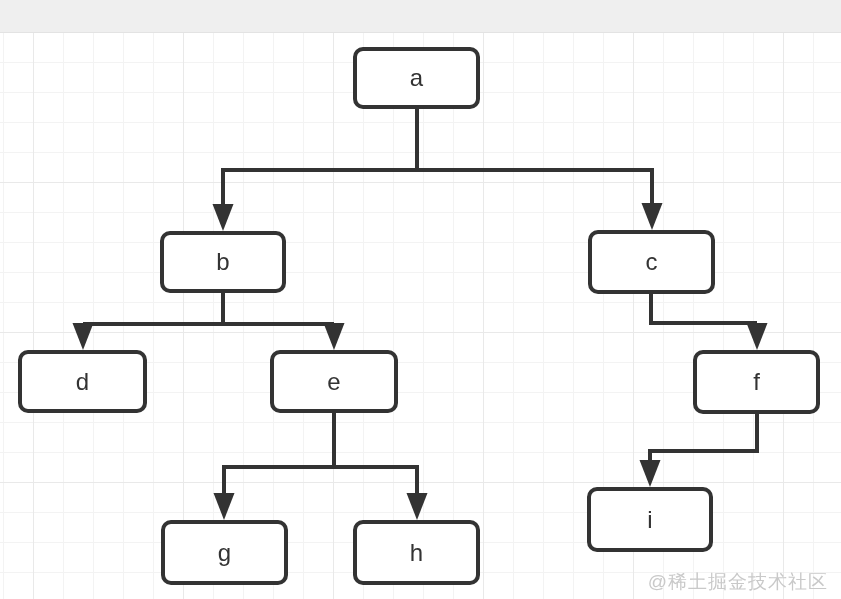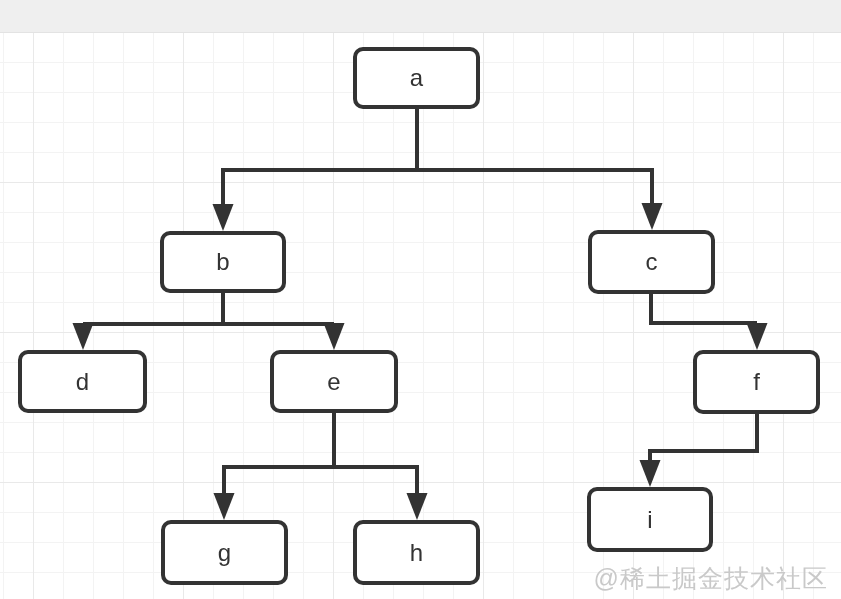--- a/index.html
+++ b/index.html
@@ -32,21 +32,21 @@
   .node {
     position: absolute; box-sizing: border-box;
     background: #ffffff; border: 4px solid #333333; border-radius: 10px;
     display: flex; align-items: center; justify-content: center;
     font-size: 24px; color: #333333; line-height: 1;
   }
   .node-label { pointer-events: none; }
 
   .watermark {
     position: absolute; right: 13px; bottom: 4px;
-    font-size: 25px; color: #c9c9c9; letter-spacing: 1px;
+    font-size: 19px; color: #c9c9c9; letter-spacing: 1px;
     font-family: "Liberation Sans", "DejaVu Sans", sans-serif;
   }
 </style>
 </head>
 <body>
 
 <div class="screen">
   <div class="top-bar" style="background: rgb(239, 239, 239);"></div>
   <div class="canvas-grid"></div>
 

